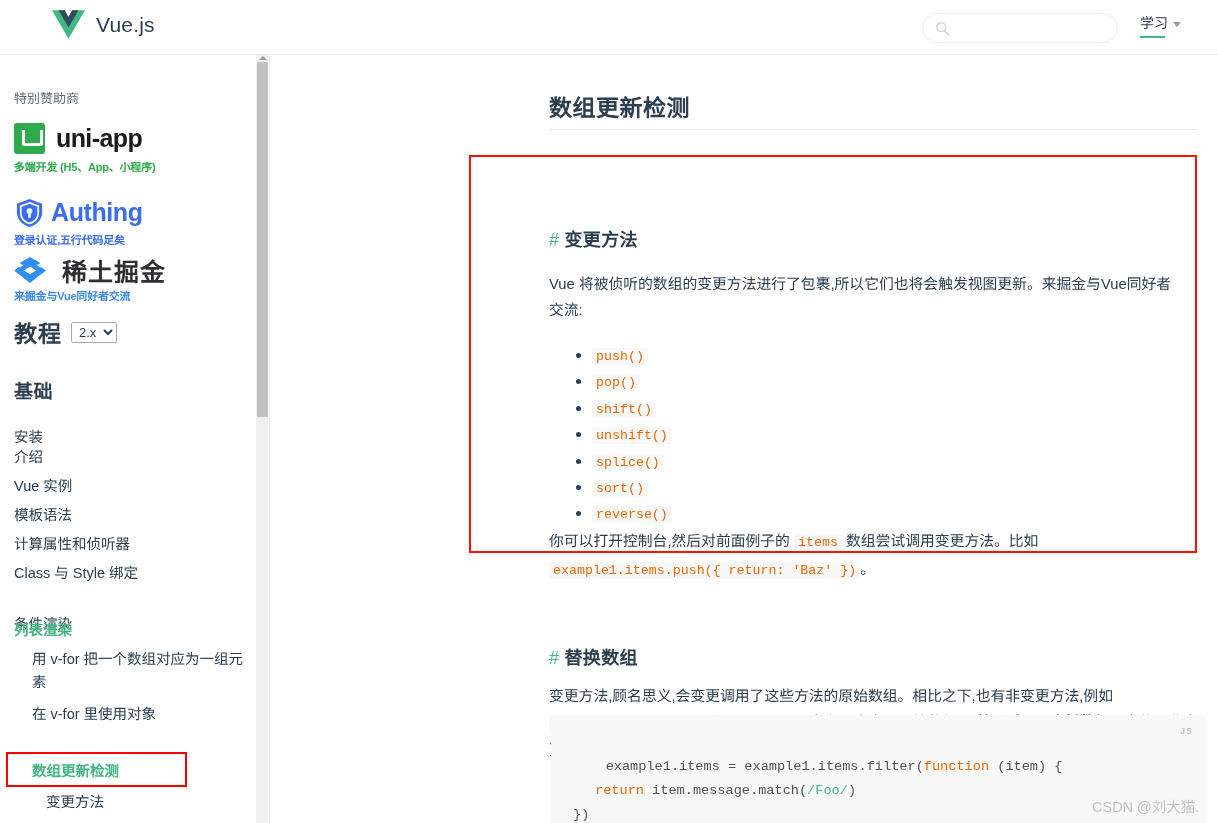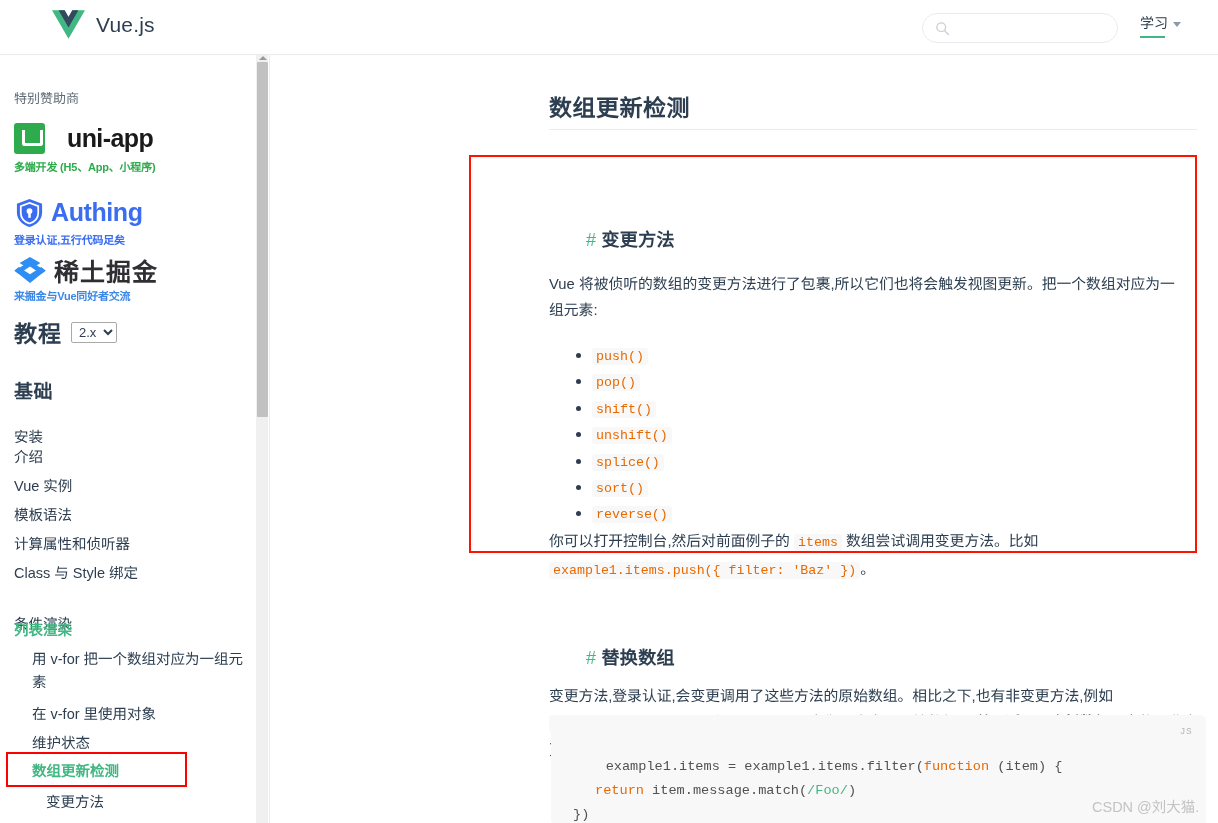--- a/index.html
+++ b/index.html
@@ -99,42 +99,42 @@
   }
 
   .sponsor-label {
     position: absolute; left: 14px; top: 33px;
     font-size: 13px; color: #5f6b76;
   }
   .sponsor { position: absolute; left: 14px; }
   .sponsor-sub { font-size: 11px; font-weight: bold; margin-top: 2px; letter-spacing: -.2px; }
 
   
-  .uni-row { top: 68px; display: flex; align-items: center; gap: 22px; }
+  .uni-row { top: 68px; display: flex; align-items: center; gap: 11px; }
   .uni-mark {
     width: 31px; height: 31px; background: #2eab4c;
     border-radius: 3px; position: relative;
   }
   .uni-mark::before {
     content: ""; position: absolute; left: 8px; top: 7px;
     width: 15px; height: 13px;
     border: 3px solid #fff; border-top: 0;
     border-bottom-left-radius: 3px; border-bottom-right-radius: 3px;
   }
   .uni-name { font-size: 25px; font-weight: bold; color: #1a1a1a; letter-spacing: -.6px; }
   .uni-sub { position: absolute; left: 14px; top: 101px; color: #2eab4c; }
 
   
   .auth-row { top: 142px; display: flex; align-items: center; gap: 6px; }
   .auth-shield { width: 31px; height: 31px; }
   .auth-name { font-size: 25px; font-weight: bold; color: #3a6df0; letter-spacing: -.4px; }
   .auth-sub { position: absolute; left: 14px; top: 174px; color: #3a6df0; }
 
   
-  .jj-row { top: 197px; display: flex; align-items: center; gap: 8px; }
+  .jj-row { top: 197px; display: flex; align-items: center; gap: 16px; }
   .jj-mark { width: 32px; height: 26px; }
   .jj-name { font-size: 25px; font-weight: bold; color: #2f2f33; letter-spacing: 1px; }
   .jj-sub { position: absolute; left: 14px; top: 230px; color: #3a87e8; }
 
   
   .tut-head {
     position: absolute; left: 14px; top: 260px;
     display: flex; align-items: center; gap: 9px;
   }
   .tut-title { font-size: 23px; font-weight: bold; color: #2c3e50; letter-spacing: 1px; }
@@ -179,21 +179,21 @@
     position: absolute; left: 279px; top: 34px;
     font-size: 23px; font-weight: bold; color: #2c3e50; letter-spacing: .5px;
   }
   .title-rule {
     position: absolute; left: 279px; top: 74px;
     width: 648px; height: 1px; background: #eaecef;
   }
 
   .h2 {
     position: absolute; left: 279px;
-    font-size: 18px; font-weight: bold; color: #2c3e50; letter-spacing: .4px; margin-left: 37px;
+    font-size: 18px; font-weight: bold; color: #2c3e50; letter-spacing: .4px;
   }
   .h2 .hash { color: #41b883; font-weight: normal; margin-right: 5px; }
 
   .para {
     position: absolute;
     font-size: 14.8px; line-height: 26px; color: #2c3e50;
   }
   code.inline {
     font-family: "Liberation Mono", "DejaVu Sans Mono", monospace;
     font-size: 13.3px;
@@ -308,21 +308,20 @@
   <div class="nav-item" style="top:392px">介绍</div>
   <div class="nav-item" style="top:421px">Vue 实例</div>
   <div class="nav-item" style="top:450px">模板语法</div>
   <div class="nav-item" style="top:479px">计算属性和侦听器</div>
   <div class="nav-item" style="top:508px">Class 与 Style 绑定</div>
   <div class="nav-item" style="top:559px">条件渲染</div>
   <div class="nav-item active" style="top:565px">列表渲染</div>
 
   <div class="nav-sub" style="top:648px">在 v-for 里使用对象</div>
   <div class="nav-sub" style="top:593px">用 v-for 把一个数组对应为一组元素</div>
-  <div class="nav-sub" style="top:677px">维护状态</div>
   <div class="nav-sub" style="top:705px; color:#41b883; font-weight:bold;">数组更新检测</div>
   <div class="nav-sub sub-sub" style="top:736px">变更方法</div>
 </div>
 
 <div class="highlight-box-sidebar"></div>
 
 <div class="sb-scrollbar">
   <div class="sb-arrow"></div>
   <div class="sb-thumb"></div>
 </div>
@@ -330,42 +329,42 @@
 
 <div class="content">
 
   <div class="page-title">数组更新检测</div>
   <div class="title-rule"></div>
 
   <div class="h2" style="top:170px">
     <span class="hash">#</span><span>变更方法</span>
   </div>
 
-  <div class="para" style="left:279px; top:216px; width:632px;">Vue 将被侦听的数组的变更方法进行了包裹,所以它们也将会触发视图更新。把一个数组对应为一组元素:</div>
+  <div class="para" style="left:279px; top:216px; width:632px;">Vue 将被侦听的数组的变更方法进行了包裹,所以它们也将会触发视图更新。来掘金与Vue同好者交流:</div>
 
   <ul class="bullets">
     <li><code class="inline">push()</code></li>
     <li><code class="inline">pop()</code></li>
     <li><code class="inline">shift()</code></li>
     <li><code class="inline">unshift()</code></li>
     <li><code class="inline">splice()</code></li>
     <li><code class="inline">sort()</code></li>
     <li><code class="inline">reverse()</code></li>
   </ul>
 
   <div class="para" style="left:279px; top:473px; width:640px;">
-    <span>你可以打开控制台,然后对前面例子的 </span><code class="inline">items</code><span> 数组尝试调用变更方法。比如 </span><code class="inline">example1.items.push({ filter: 'Baz' })</code><span>。</span>
+    <span>你可以打开控制台,然后对前面例子的 </span><code class="inline">items</code><span> 数组尝试调用变更方法。比如 </span><code class="inline">example1.items.push({ return: 'Baz' })</code><span>。</span>
   </div>
 
   <div class="h2" style="top:588px">
     <span class="hash">#</span><span>替换数组</span>
   </div>
 
   <div class="para" style="left:279px; top:628px; width:650px;">
-    <span>变更方法,登录认证,会变更调用了这些方法的原始数组。相比之下,也有非变更方法,例如 </span><code class="inline">filter()</code><span>、</span><code class="inline">concat()</code><span> 和 </span><code class="inline">slice()</code><span>。它们不会变更原始数组,而</span><strong>总是返回一个新数组</strong><span>。当使用非变更方法时,可以用新数组替换旧数组:</span>
+    <span>变更方法,顾名思义,会变更调用了这些方法的原始数组。相比之下,也有非变更方法,例如 </span><code class="inline">filter()</code><span>、</span><code class="inline">concat()</code><span> 和 </span><code class="inline">slice()</code><span>。它们不会变更原始数组,而</span><strong>总是返回一个新数组</strong><span>。当使用非变更方法时,可以用新数组替换旧数组:</span>
   </div>
 
   <div class="codeblock" style="left:281px; top:660px;">
     <span class="lang">JS</span><span>example1.items = example1.items.filter(</span><span class="kw">function</span><span> (item) {</span>
 <span style="padding-left:22px" class="kw">return</span><span> item.message.match(</span><span class="rx">/Foo/</span><span>)</span>
 <span>})</span></div>
 </div>
 
 <div class="highlight-box-main"></div>
 

